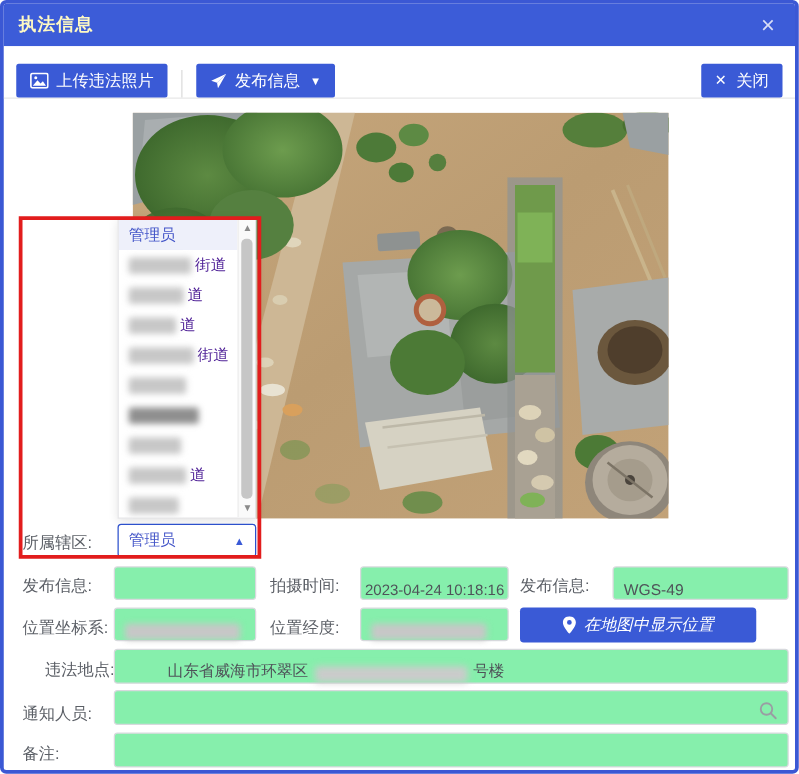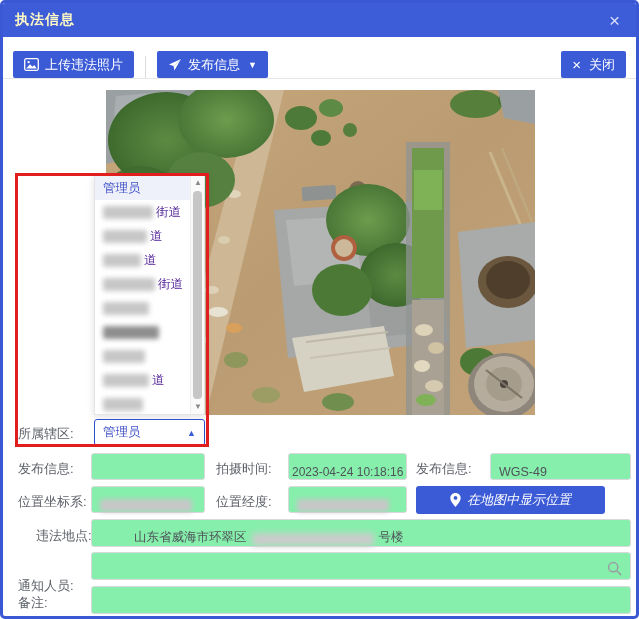--- a/index.html
+++ b/index.html
@@ -278,21 +278,21 @@
     <span>在地图中显示位置</span>
   </button>
 
   <div class="field-label" style="left:15px; top:524px;margin-left:18px;">违法地点:</div>
   <div class="input" style="left:88px; top:516px; width:540px; height:28px;padding-left:42px;">
     <span>山东省威海市环翠区</span>
       <span class="blurmid"></span>
       <span>号楼</span>
   </div>
 
-  <div class="field-label" style="left:15px; top:574px;">通知人员:</div>
+  <div class="field-label" style="left:15px; top:559px;">通知人员:</div>
   <div class="input" style="left:88px; top:549px; width:540px; height:28px;">
     <span class="search-ic">
       <svg width="15" height="15" viewBox="0 0 15 15">
           <circle cx="6.2" cy="6.2" r="4.6" fill="none" stroke="#9a9da3" stroke-width="1.5"></circle>
           <line x1="9.8" y1="9.8" x2="13.6" y2="13.6" stroke="#9a9da3" stroke-width="1.5" stroke-linecap="round"></line>
         </svg>
     </span>
   </div>
 
   <div class="field-label" style="left:15px; top:591px;">备注:</div>

